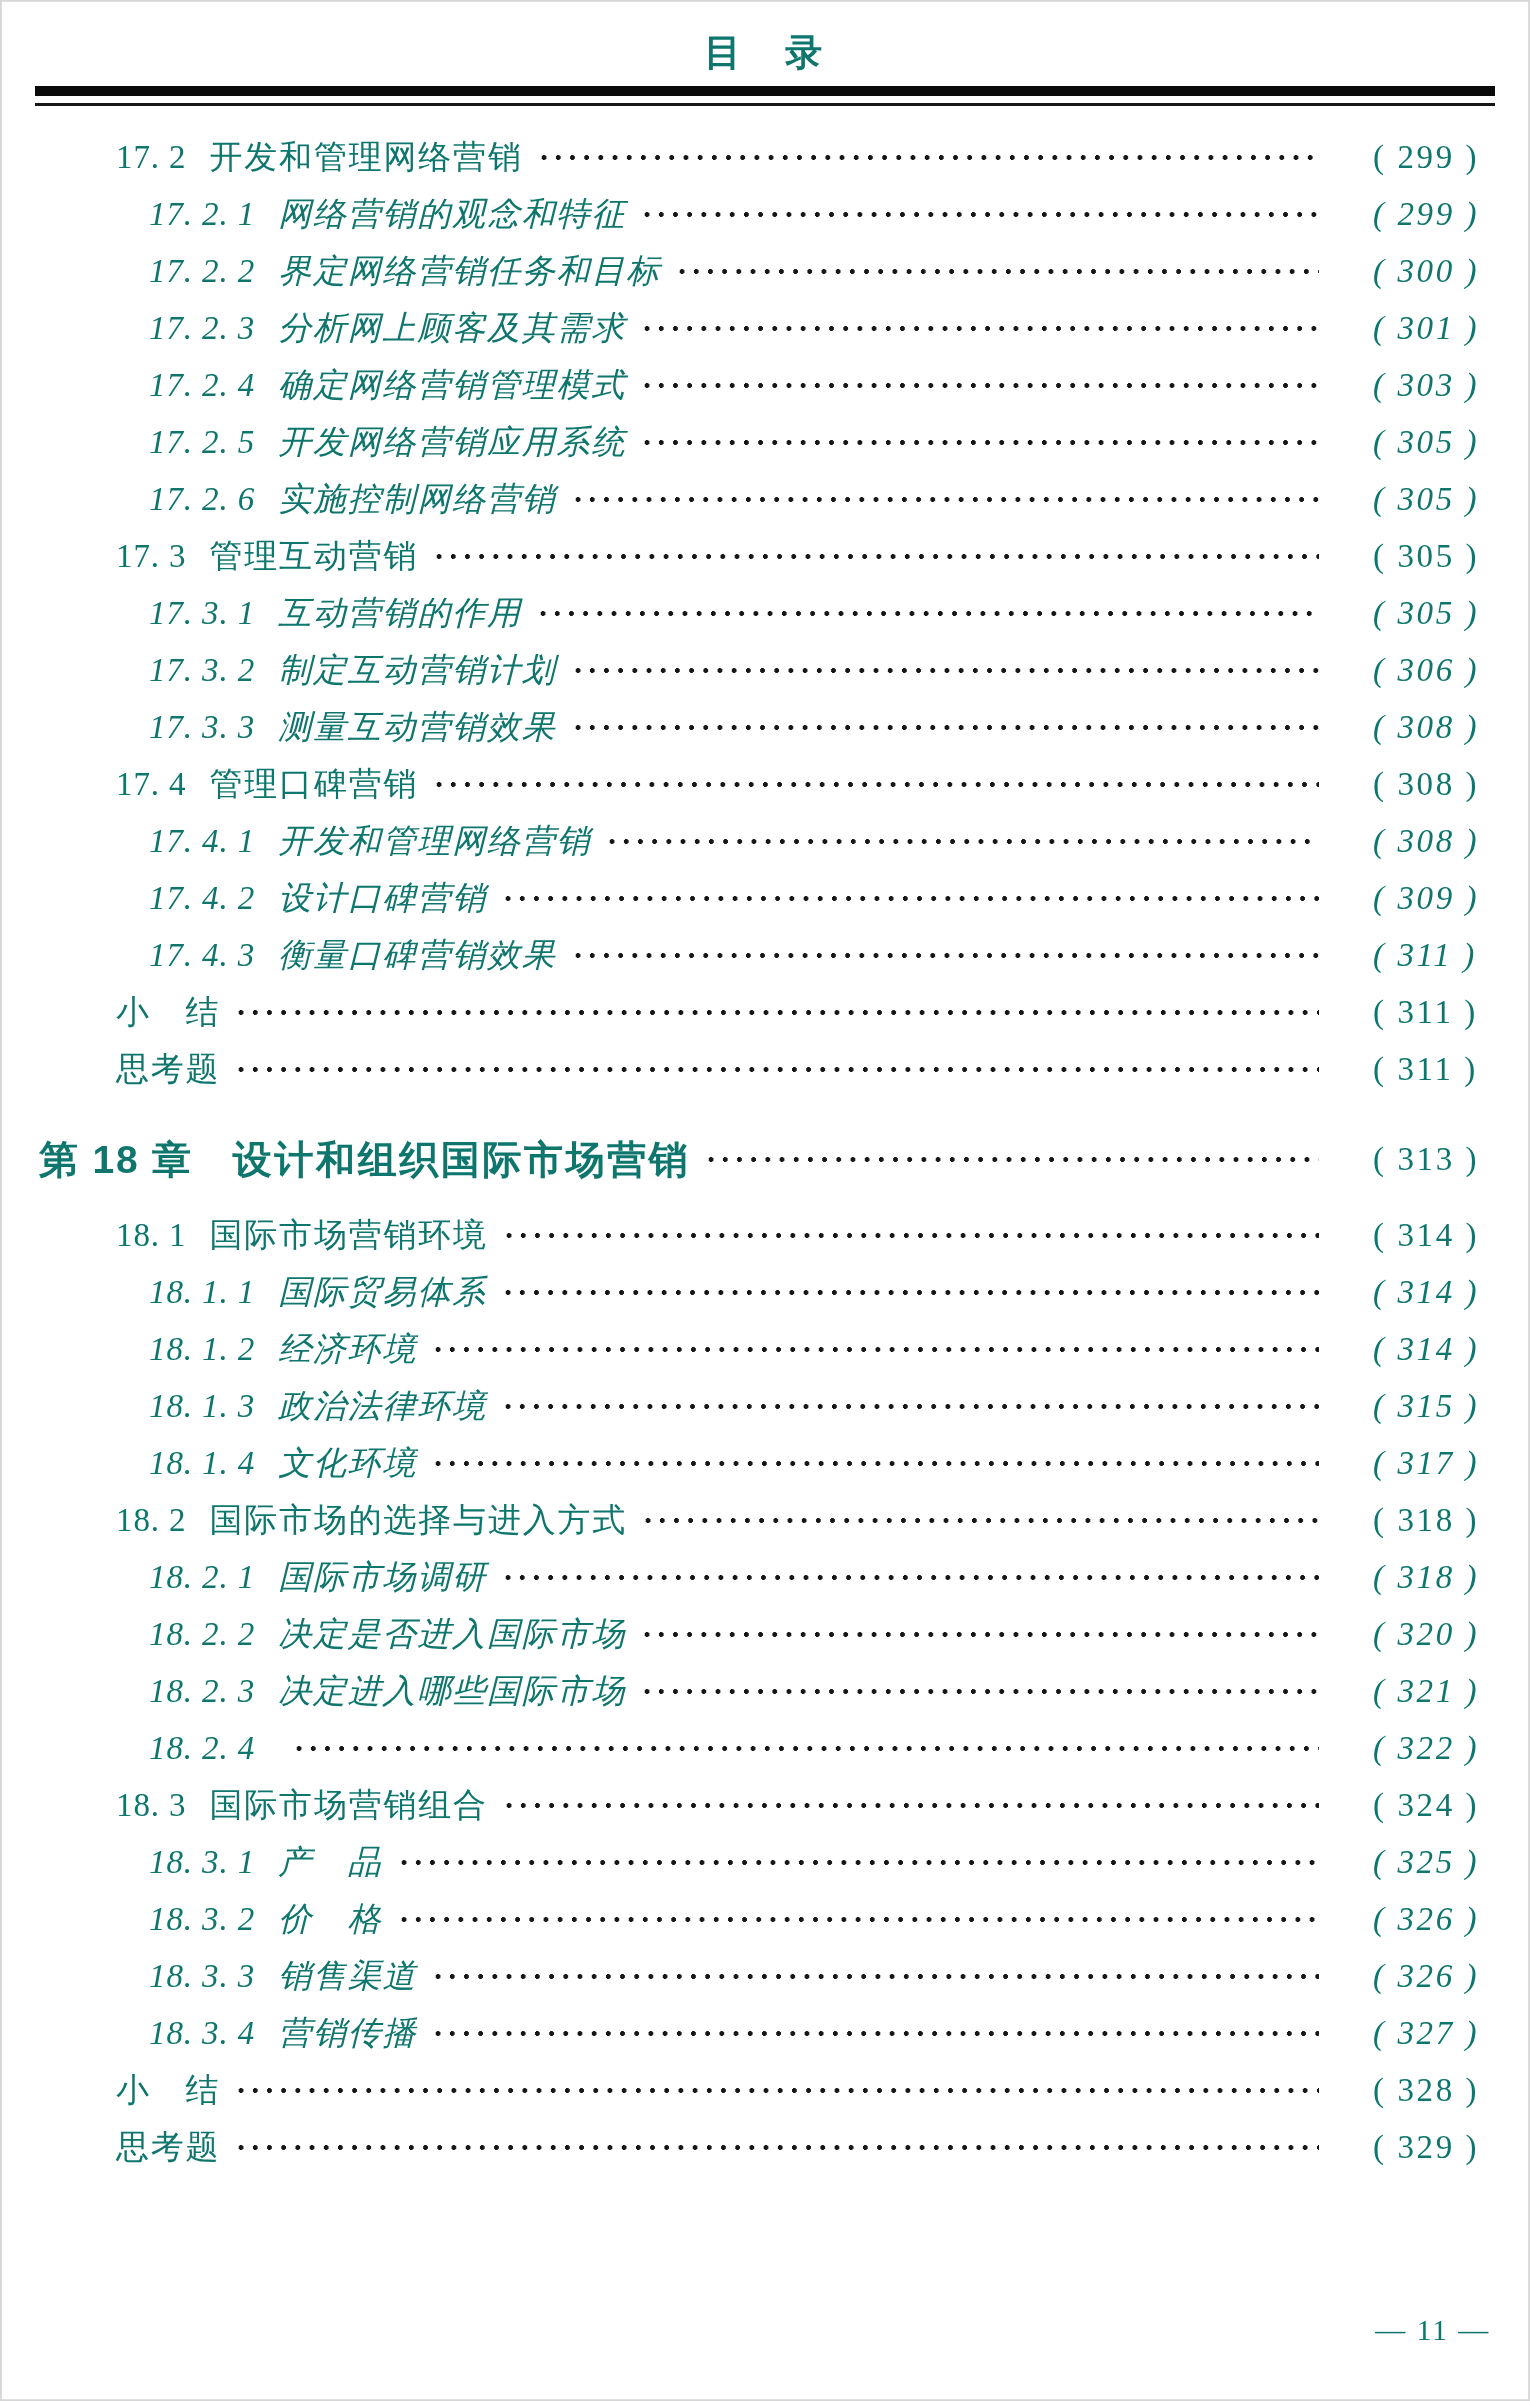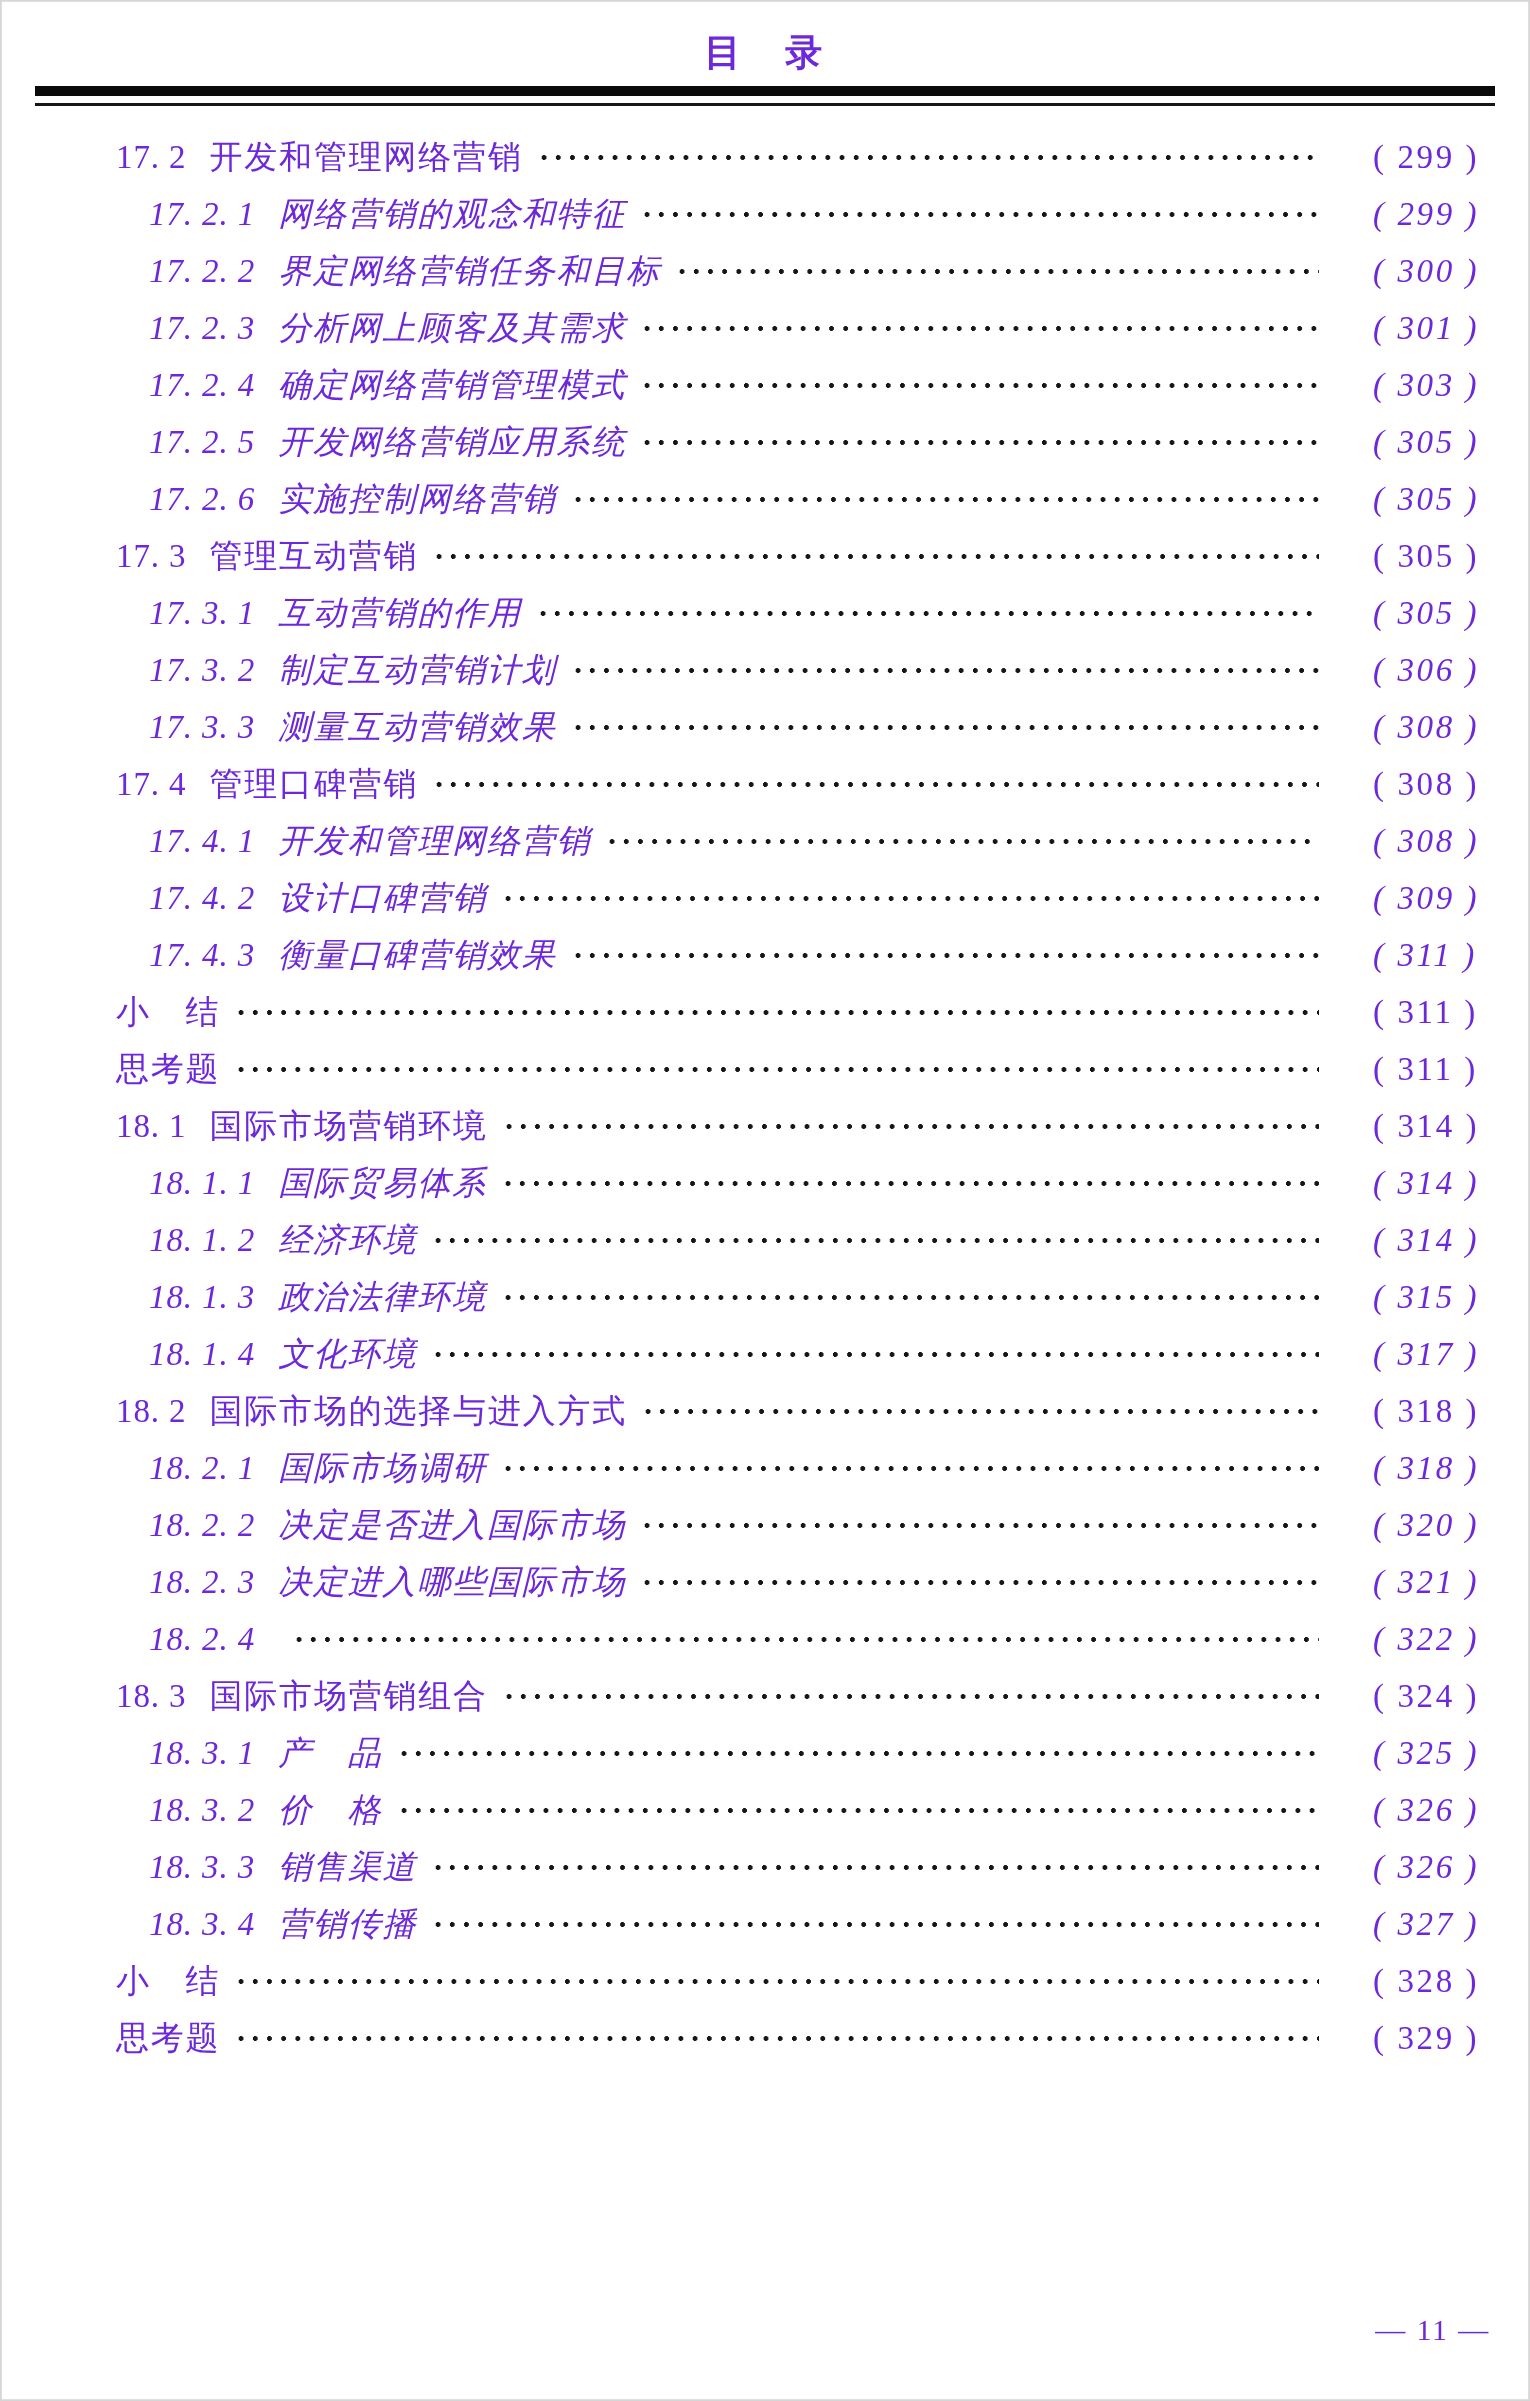--- a/index.html
+++ b/index.html
@@ -1,21 +1,21 @@
 <!DOCTYPE html>
 <html style="font-size:14px"><head>
 <meta charset="utf-8">
 <style>
   html,body{margin:0;padding:0;background:#888;}
   .page{
     position:relative;
     width:1530px;height:2401px;
     margin:0 auto;
     background:#ffffff;
-    color:#6d28d9;
+    color:#0f766e;
     font-family:"Liberation Serif","DejaVu Serif",serif;
     box-shadow:inset 0 0 0 1.8px #d6d6d6;
     overflow:hidden;
   }
   .header-title{
     margin-top:32px;
     height:42px;line-height:42px;
     text-align:center;
     font-family:"Liberation Sans","DejaVu Sans",sans-serif;
     font-weight:bold;
@@ -188,20 +188,26 @@
     <span class="pagenum">( 311 )</span>
   </div>
 
   <div class="toc-row l2">
 
     <span class="title">思考题</span>
     <span class="leader"></span>
     <span class="pagenum">( 311 )</span>
   </div>
 
+  <div class="toc-row chapter">
+    <span class="num">第 18 章</span>
+    <span class="title">设计和组织国际市场营销</span>
+    <span class="leader"></span>
+    <span class="pagenum">( 313 )</span>
+  </div>
 
   <div class="toc-row l2">
     <span class="num">18. 1</span>
     <span class="title">国际市场营销环境</span>
     <span class="leader"></span>
     <span class="pagenum">( 314 )</span>
   </div>
 
   <div class="toc-row l3">
     <span class="num">18. 1. 1</span>

